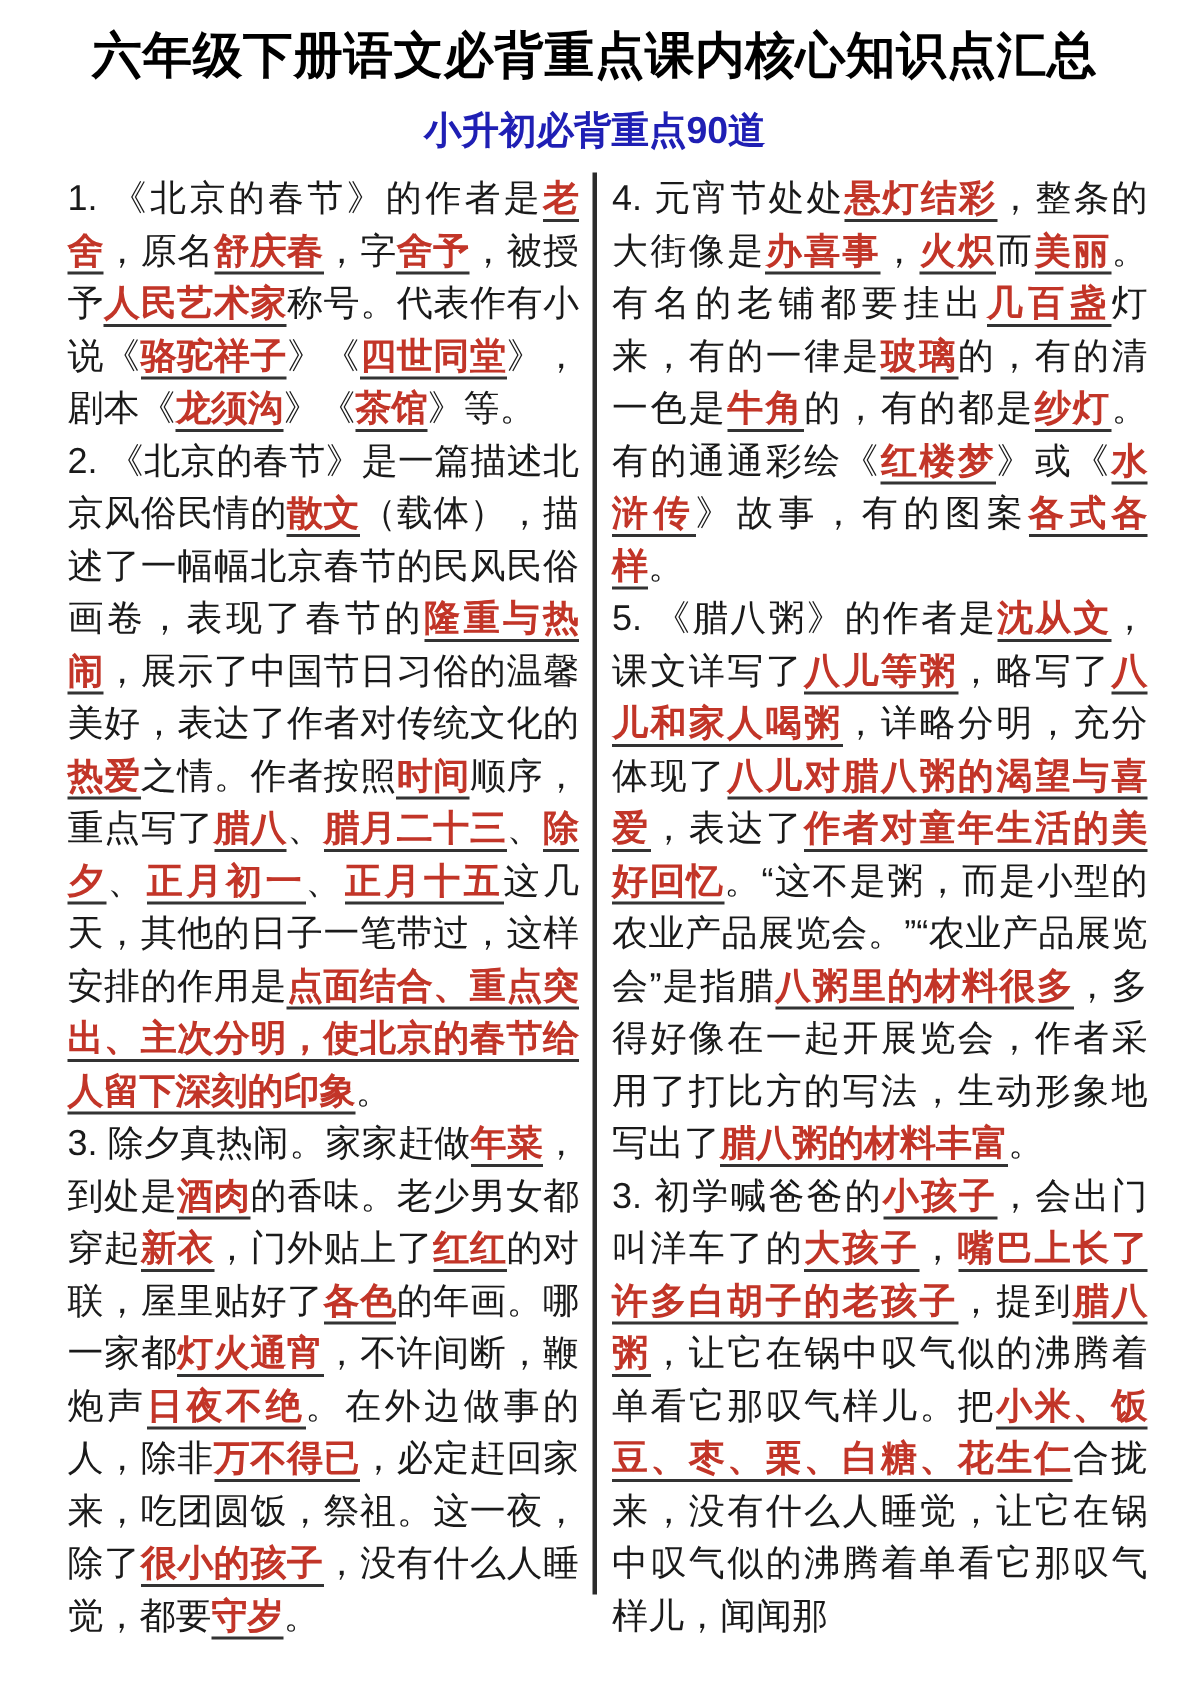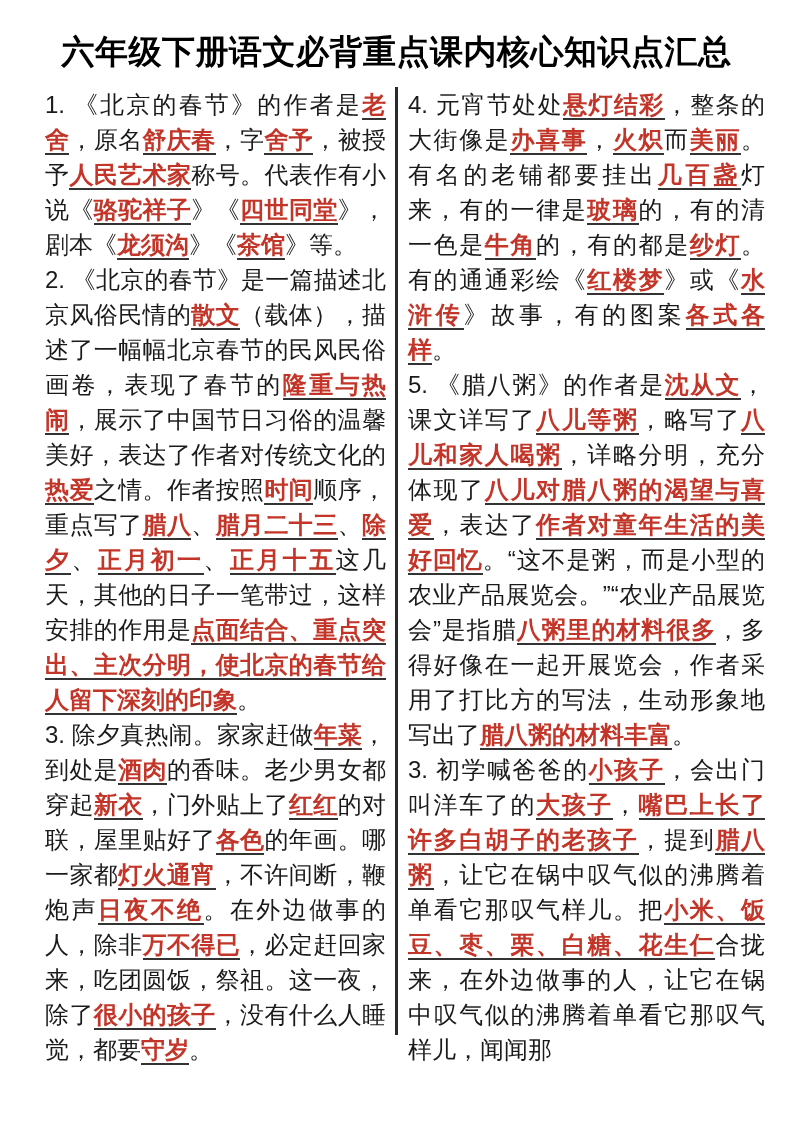--- a/index.html
+++ b/index.html
@@ -18,21 +18,21 @@
     background: var(--c-bg);
     overflow: hidden;
     font-family: "Liberation Sans", sans-serif;
   }
   .page {
     position: relative;
     width: 793px; height: 1122px;
     background: var(--c-bg);
   }
   .page-title {
-    margin: 15px;
+    margin: 0;
     padding-top: 16px;
     text-align: center;
     font-size: 33px;
     line-height: 1.25;
     font-weight: 900;
     letter-spacing: 0.5px;
     color: var(--c-title);
   }
   .page-subtitle {
     margin: 0;
@@ -72,26 +72,27 @@
     font-weight: bold;
     border-bottom: 2px solid var(--c-underline);
     padding-bottom: 0px;
   }
 </style>
 </head>
 <body>
 
 <div class="page">
   <h1 class="page-title">六年级下册语文必背重点课内核心知识点汇总</h1>
+  <h2 class="page-subtitle">小升初必背重点90道</h2>
   <div class="columns">
     <div class="col col-left" id="col-left">
         <p class="item"><span>1. 《北京的春节》的作者是</span><span class="hl">老舍</span><span>，原名</span><span class="hl">舒庆春</span><span>，字</span><span class="hl">舍予</span><span>，被授予</span><span class="hl">人民艺术家</span><span>称号。代表作有小说《</span><span class="hl">骆驼祥子</span><span>》《</span><span class="hl">四世同堂</span><span>》，剧本《</span><span class="hl">龙须沟</span><span>》《</span><span class="hl">茶馆</span><span>》等。</span></p>
         <p class="item"><span>2. 《北京的春节》是一篇描述北京风俗民情的</span><span class="hl">散文</span><span>（载体），描述了一幅幅北京春节的民风民俗画卷，表现了春节的</span><span class="hl">隆重与热闹</span><span>，展示了中国节日习俗的温馨美好，表达了作者对传统文化的</span><span class="hl">热爱</span><span>之情。作者按照</span><span class="hl">时间</span><span>顺序，重点写了</span><span class="hl">腊八</span><span>、</span><span class="hl">腊月二十三</span><span>、</span><span class="hl">除夕</span><span>、</span><span class="hl">正月初一</span><span>、</span><span class="hl">正月十五</span><span>这几天，其他的日子一笔带过，这样安排的作用是</span><span class="hl">点面结合、重点突出、主次分明，使北京的春节给人留下深刻的印象</span><span>。</span></p>
         <p class="item"><span>3. 除夕真热闹。家家赶做</span><span class="hl">年菜</span><span>，到处是</span><span class="hl">酒肉</span><span>的香味。老少男女都穿起</span><span class="hl">新衣</span><span>，门外贴上了</span><span class="hl">红红</span><span>的对联，屋里贴好了</span><span class="hl">各色</span><span>的年画。哪一家都</span><span class="hl">灯火通宵</span><span>，不许间断，鞭炮声</span><span class="hl">日夜不绝</span><span>。在外边做事的人，除非</span><span class="hl">万不得已</span><span>，必定赶回家来，吃团圆饭，祭祖。这一夜，除了</span><span class="hl">很小的孩子</span><span>，没有什么人睡觉，都要</span><span class="hl">守岁</span><span>。</span></p>
       </div>
     <div class="divider"></div>
     <div class="col col-right" id="col-right">
         <p class="item"><span>4. 元宵节处处</span><span class="hl">悬灯结彩</span><span>，整条的大街像是</span><span class="hl">办喜事</span><span>，</span><span class="hl">火炽</span><span>而</span><span class="hl">美丽</span><span>。有名的老铺都要挂出</span><span class="hl">几百盏</span><span>灯来，有的一律是</span><span class="hl">玻璃</span><span>的，有的清一色是</span><span class="hl">牛角</span><span>的，有的都是</span><span class="hl">纱灯</span><span>。有的通通彩绘《</span><span class="hl">红楼梦</span><span>》或《</span><span class="hl">水浒传</span><span>》故事，有的图案</span><span class="hl">各式各样</span><span>。</span></p>
         <p class="item"><span>5. 《腊八粥》的作者是</span><span class="hl">沈从文</span><span>，课文详写了</span><span class="hl">八儿等粥</span><span>，略写了</span><span class="hl">八儿和家人喝粥</span><span>，详略分明，充分体现了</span><span class="hl">八儿对腊八粥的渴望与喜爱</span><span>，表达了</span><span class="hl">作者对童年生活的美好回忆</span><span>。“这不是粥，而是小型的农业产品展览会。”“农业产品展览会”是指腊</span><span class="hl">八粥里的材料很多</span><span>，多得好像在一起开展览会，作者采用了打比方的写法，生动形象地写出了</span><span class="hl">腊八粥的材料丰富</span><span>。</span></p>
-        <p class="item"><span>3. 初学喊爸爸的</span><span class="hl">小孩子</span><span>，会出门叫洋车了的</span><span class="hl">大孩子</span><span>，</span><span class="hl">嘴巴上长了许多白胡子的老孩子</span><span>，提到</span><span class="hl">腊八粥</span><span>，让它在锅中叹气似的沸腾着单看它那叹气样儿。把</span><span class="hl">小米、饭豆、枣、栗、白糖、花生仁</span><span>合拢来，在外边做事的人，让它在锅中叹气似的沸腾着单看它那叹气样儿，闻闻那</span></p>
+        <p class="item"><span>3. 初学喊爸爸的</span><span class="hl">小孩子</span><span>，会出门叫洋车了的</span><span class="hl">大孩子</span><span>，</span><span class="hl">嘴巴上长了许多白胡子的老孩子</span><span>，提到</span><span class="hl">腊八粥</span><span>，让它在锅中叹气似的沸腾着单看它那叹气样儿。把</span><span class="hl">小米、饭豆、枣、栗、白糖、花生仁</span><span>合拢来，没有什么人睡觉，让它在锅中叹气似的沸腾着单看它那叹气样儿，闻闻那</span></p>
       </div>
   </div>
 </div>
 
 </body></html>

